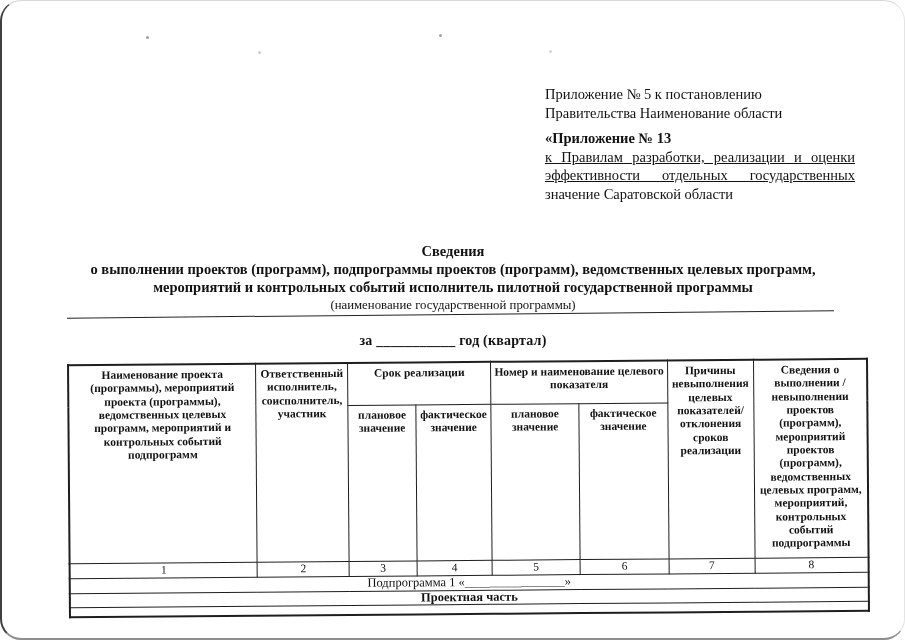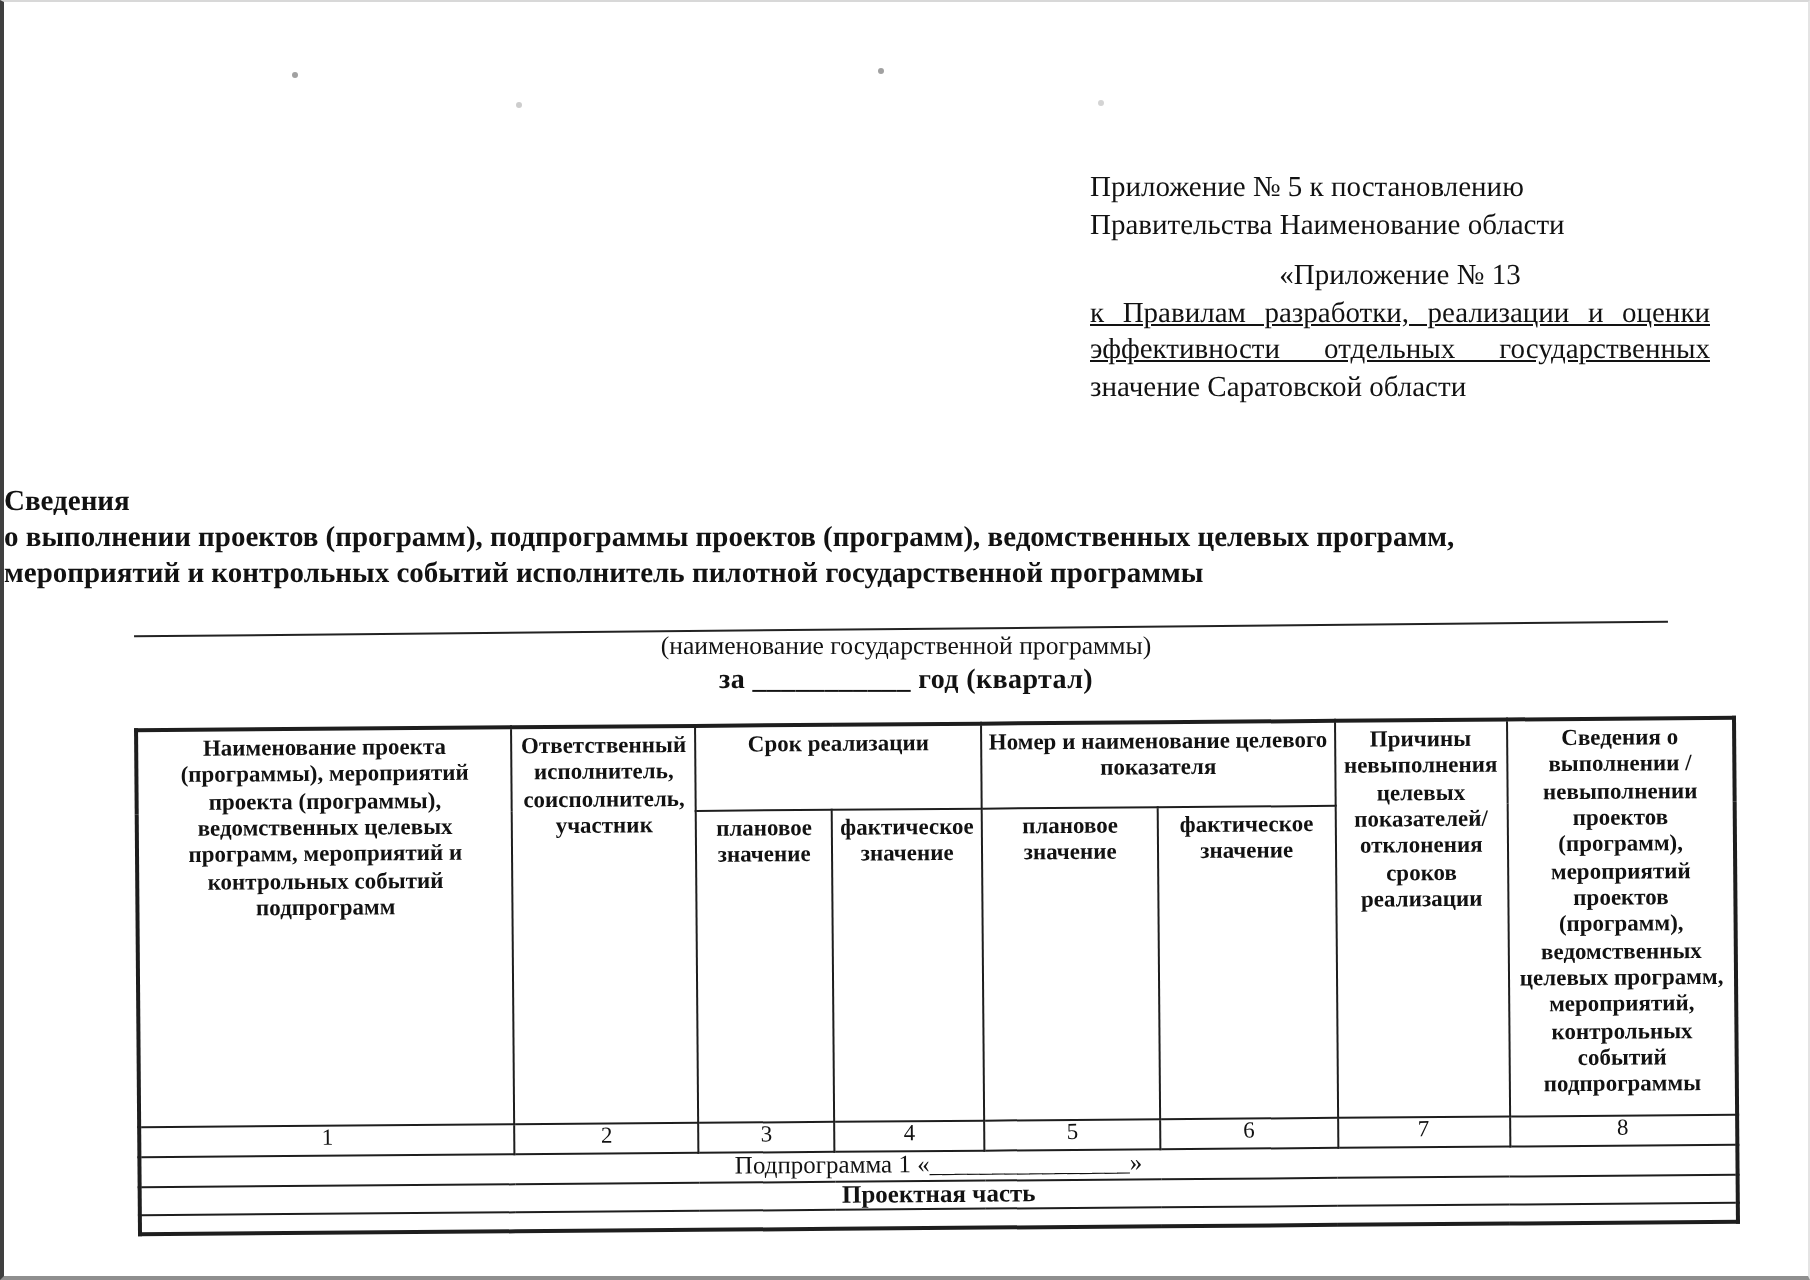--- a/index.html
+++ b/index.html
@@ -15,64 +15,65 @@
   .page {
     position: relative;
     width: 905px;
     height: 640px;
     background: #ffffff;
     border-left: 2px solid #3f3f3f;
     border-bottom: 2px solid #8f8f8f;
     border-top: 1px solid #d8d8d8;
     border-right: 1px solid #e4e4e4;
     box-sizing: border-box;
+    border-radius: 21px;
   }
   
   .speck {
     position: absolute;
     background: #6f6f6f;
     width: 3px; height: 3px;
     border-radius: 50%;
     opacity: .65;
   }
   
   .appendix {
     position: absolute;
     left: 543px;
     top: 84px;
     width: 310px;
     font-size: 14.5px;
     line-height: 18.6px;
   }
   .appendix .line { text-align: left; }
-  .appendix .line.center { text-align: center; margin-top: 7px; }
+  .appendix .line.center { margin-top: 7px; font-weight: bold; }
   .appendix .line.justify { text-align: justify; text-align-last: justify; text-decoration: underline; }
   
   .doc-title {
     position: absolute;
     left: 0; right: 0;
     top: 241px;
-    text-align: left;
+    text-align: center;
     font-weight: bold;
     font-size: 14.5px;
     line-height: 18px;
   }
   
   .name-rule {
     position: absolute;
     left: 65px;
     top: 313px;
     width: 767px;
     border-top: 1.6px solid #222;
     transform: rotate(-0.55deg);
   }
   .name-caption {
     position: absolute;
     left: 0; right: 0;
-    top: 315px;
+    top: 297px;
     text-align: center;
     font-size: 12.8px;
   }
   .period-line {
     position: absolute;
     left: 0; right: 0;
     top: 332px;
     text-align: center;
     font-size: 14px;
     font-weight: bold;

